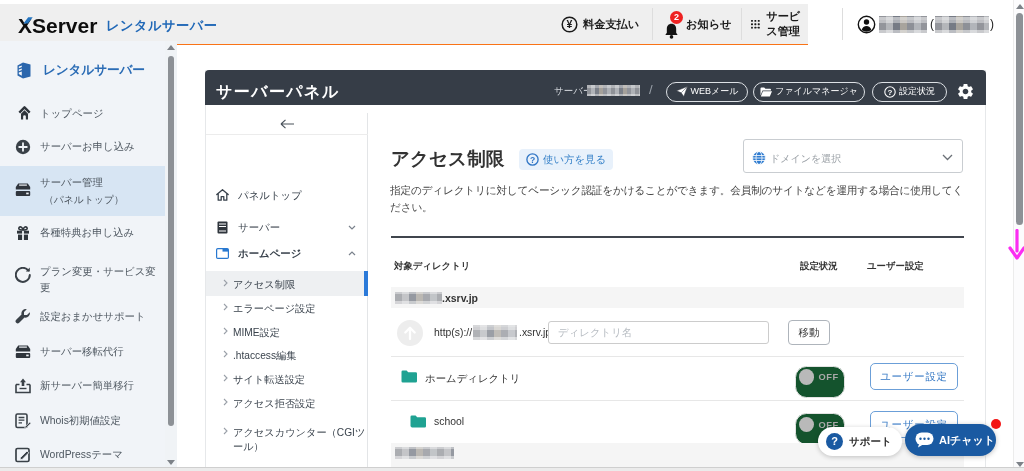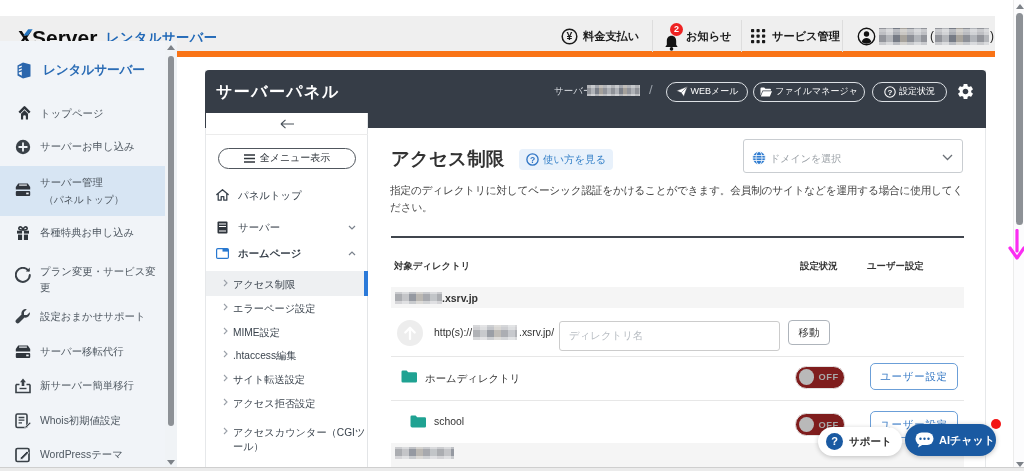--- a/index.html
+++ b/index.html
@@ -5,35 +5,35 @@
 * { margin:0; padding:0; box-sizing:border-box; }
 html,body { width:1024px; height:471px; overflow:hidden; }
 body { font-family:"Liberation Sans", sans-serif; background:#fff; position:relative; }
 .mzs { background-image:
   repeating-linear-gradient(0deg, rgba(255,255,255,0.40) 0 2px, rgba(255,255,255,0.0) 2px 8px, rgba(255,255,255,0.30) 8px 11px),
   repeating-linear-gradient(90deg, #8f9298 0 4px, #b0b3b8 4px 8px, #7b8089 8px 12px, #a5a19b 12px 16px, #90939a 16px 20px, #aeb1b6 20px 24px); }
 .mz { background-image:
   repeating-linear-gradient(0deg, rgba(255,255,255,0.50) 0 3px, rgba(255,255,255,0.0) 3px 10px, rgba(255,255,255,0.40) 10px 13px),
   repeating-linear-gradient(90deg, #93959b 0 7px, #b4b6ba 7px 14px, #767b85 14px 21px, #a8a49d 21px 28px, #8d9097 28px 35px, #b2b5ba 35px 42px); }
 
-.topbar { position:absolute; left:0; top:16px; width:995px; height:41px; background:#efefef; border-bottom:6px solid #f97316; }
+.topbar { position:absolute; left:0; top:4px; width:808px; height:41px; background:#efefef; border-bottom:1px solid #f97316; }
 .tnav { position:absolute; top:0; height:40px; display:flex; align-items:center; font-size:11.2px; color:#1c1c1c; font-weight:bold; }
 .tsep { position:absolute; top:4px; height:32px; width:1px; background:#dddddd; }
 
 .sidebar { position:absolute; left:0; top:41px; width:165px; height:427px; background:#f1f4f8; }
 .snav { position:absolute; left:0; width:165px; color:#4e5760; font-size:10.4px; }
 .snav svg { position:absolute; left:15px; top:-1px; }
 .snav .tx { position:absolute; left:40px; line-height:13.5px; }
 .lsb-track { position:absolute; left:165px; top:41px; width:12px; height:427px; background:#f0f3f6; }
 .lsb-thumb { position:absolute; left:2.5px; top:15px; width:6.5px; height:370px; background:#8d9196; border-radius:4px; }
 .tri-up { width:0; height:0; border-left:4px solid transparent; border-right:4px solid transparent; border-bottom:5px solid #7d8288; position:absolute; }
 .tri-dn { width:0; height:0; border-left:4px solid transparent; border-right:4px solid transparent; border-top:5px solid #7d8288; position:absolute; }
 
 .panel { position:absolute; left:205px; top:70px; width:781px; height:398px; background:#fff; border-left:1px solid #e6e8ea; border-right:1px solid #e6e8ea; }
-.phead { position:absolute; left:-1px; top:0; width:781px; height:58px; background:#363d47; border-radius:4px 4px 0 0; }
+.phead { position:absolute; left:-1px; top:0; width:781px; height:35px; background:#363d47; border-radius:4px 4px 0 0; }
 .ptitle { position:absolute; left:11px; top:12px; color:#fff; font-size:16px; font-weight:bold; letter-spacing:1.4px; }
 .pill-dark { position:absolute; left:149px; top:12px; height:18px; background:#20262d; border-radius:9px; color:#fefefe; font-size:8.4px; display:flex; align-items:center; gap:4px; padding:0 9px 0 7px; }
 .sid-label { position:absolute; left:333px; top:15px; color:#d6dadf; font-size:9.5px;margin-left:16px; }
 .slash { position:absolute; left:444px; top:12px; color:#9aa1a9; font-size:13px; }
 .pill-light { position:absolute; top:12px; height:19.5px; border:1px solid #dde1e5; border-radius:10px; color:#fff; font-size:9px; display:flex; align-items:center; justify-content:center; gap:3px; padding:0; white-space:nowrap; }
 
 .pmenu { position:absolute; left:0; top:43px; width:162px; height:355px; border-right:1px solid #e3e5e7; background:#fff; }
 .backrow { position:absolute; left:0; top:0; width:162px; height:21.5px; border-bottom:1px solid #ececec; color:#5a626b; text-align:center; font-size:15px; line-height:19px; }
 .allmenu { position:absolute; left:12px; top:34.5px; width:138px; height:21px; border:1px solid #50565d; border-radius:11px; background:#fff; font-size:10px; color:#2f353b; display:flex; align-items:center; justify-content:center; gap:5px; }
 .pmi { position:absolute; left:0; width:162px; color:#39424c; font-size:10.4px; }
@@ -51,21 +51,21 @@
 .howto { position:absolute; left:151px; top:36px; height:21px; background:#e8f1fb; border-radius:4px; color:#3580c8; font-size:10.4px; display:flex; align-items:center; gap:4px; padding:0 7px; }
 .ddl { position:absolute; left:375px; top:26px; width:220px; height:34px; border:1px solid #c9cdd1; border-radius:3px; background:#fff;text-align:right; }
 .desc { position:absolute; left:22px; top:69px; width:590px; font-size:10.7px; color:#444; line-height:16.5px; letter-spacing:-0.25px; }
 .hr { position:absolute; left:23px; top:123px; width:573px; height:2px; background:#40454d; }
 .thead { position:absolute; font-size:9.4px; font-weight:bold; color:#333; }
 .grow { position:absolute; left:23px; width:573px; height:21px; background:#f5f5f5; }
 .rline { position:absolute; left:23px; width:573px; height:1px; background:#e7e7e7; }
 .cell { position:absolute; font-size:10.4px; color:#333;text-align:right; }
 .input { position:absolute; border:1px solid #ccc; border-radius:3px; background:#fff; color:#b7bcc2; font-size:10.4px; display:flex; align-items:center; padding-left:9px; }
 .btn-move { position:absolute; border:1px solid #aeb4bb; border-radius:4px; background:#fff; color:#333; font-size:10.4px; display:flex; align-items:center; justify-content:center; }
-.toggle { position:absolute; width:50px; height:23px; border:1px solid #e3e3e3; border-radius:11.5px; background:#7f1d1d; }
+.toggle { position:absolute; width:50px; height:32px; border:1px solid #e3e3e3; border-radius:11.5px; background:#14532d; }
 .toggle .knob { position:absolute; left:2.5px; top:2.5px; width:15.5px; height:15.5px; border-radius:50%; background:#b9b9b9; }
 .toggle .off { position:absolute; left:22.5px; top:5.5px; font-size:9.3px; font-weight:bold; color:#a9a9a9; letter-spacing:0.5px; }
 .btn-user { position:absolute; width:88px; height:27px; border:1px solid #6b9fd8; border-radius:5px; background:#fff; color:#3377c4; font-size:10.4px; display:flex; align-items:center; justify-content:center; letter-spacing:0.8px; }
 
 .support { position:absolute; left:818px; top:427px; width:84px; height:29px; background:#fff; border-radius:15px; box-shadow:0 1px 5px rgba(0,0,0,0.22); display:flex; align-items:center; z-index:30; font-size:10.5px; font-weight:bold; color:#2f2f2f; }
 .aichat { position:absolute; left:905px; top:424px; width:91px; height:32px; background:#1a5aa2; border-radius:16px; display:flex; align-items:center; z-index:29; font-size:11px; font-weight:bold; color:#fff; box-shadow:0 1px 5px rgba(0,0,0,0.25); }
 .reddot { position:absolute; left:990.5px; top:418.5px; width:10.5px; height:10.5px; border-radius:50%; background:#f31414; z-index:31; }
 
 .rsb-track { position:absolute; left:1013px; top:0; width:11px; height:471px; background:#fcfcfd; border-left:1px solid #ececec; }
 .rsb-thumb { position:absolute; left:2px; top:13px; width:7px; height:212px; background:#8d9196; border-radius:4px; }
@@ -255,26 +255,20 @@
       <span>設定状況</span>
     </div>
     <svg width="19" height="19" viewBox="0 0 24 24" style="position:absolute;left:751px;top:12px">
       <path fill="#fff" d="M19.14 12.94c.04-.3.06-.61.06-.94 0-.32-.02-.64-.07-.94l2.03-1.58a.49.49 0 0 0 .12-.61l-1.92-3.32a.488.488 0 0 0-.59-.22l-2.39.96c-.5-.38-1.03-.7-1.62-.94l-.36-2.54a.484.484 0 0 0-.48-.41h-3.84c-.24 0-.43.17-.47.41l-.36 2.54c-.59.24-1.13.57-1.62.94l-2.39-.96c-.22-.08-.47 0-.59.22L2.74 8.87c-.12.21-.08.47.12.61l2.03 1.58c-.05.3-.09.63-.09.94s.02.64.07.94l-2.03 1.58a.49.49 0 0 0-.12.61l1.92 3.32c.12.22.37.29.59.22l2.39-.96c.5.38 1.03.7 1.62.94l.36 2.54c.05.24.24.41.48.41h3.84c.24 0 .44-.17.47-.41l.36-2.54c.59-.24 1.13-.56 1.62-.94l2.39.96c.22.08.47 0 .59-.22l1.92-3.32c.12-.22.07-.47-.12-.61l-2.01-1.58zM12 15.6c-1.98 0-3.6-1.62-3.6-3.6s1.62-3.6 3.6-3.6 3.6 1.62 3.6 3.6-1.62 3.6-3.6 3.6z"></path>
     </svg>
   </div>
   <div class="pmenu">
     <div class="backrow"><svg width="15" height="10" viewBox="0 0 15 10" style="margin-top:6px">
           <path d="M1 5 L14 5 M1 5 L5.5 0.8 M1 5 L5.5 9.2" stroke="#4a525b" stroke-width="1.1" fill="none"></path>
         </svg></div>
-    <div class="allmenu">
-      <svg width="11" height="9" viewBox="0 0 11 9">
-          <path d="M0 1 L11 1 M0 4.5 L11 4.5 M0 8 L11 8" stroke="#2f353b" stroke-width="1.6"></path>
-        </svg>
-      <span>全メニュー表示</span>
-    </div>
     <div class="pmi" style="top:76px">
       <svg width="13" height="12" viewBox="0 0 13 12" style="top:0px">
         <path d="M6.5 0.8 L0.8 5.6 M6.5 0.8 L12.2 5.6 M2.2 4.5 L2.2 11.2 L5.2 11.2 L5.2 7.6 L7.8 7.6 L7.8 11.2 L10.8 11.2 L10.8 4.5" stroke="#39424c" stroke-width="1.3" fill="none" stroke-linecap="round" stroke-linejoin="round"></path>
       </svg>
       <span class="tx">パネルトップ</span>
     </div>
     <div class="pmi" style="top:107.5px">
       <svg width="11" height="13" viewBox="0 0 11 13" style="top:0px;left:11px">
         <rect x="0.5" y="0.5" width="10" height="12" rx="1" fill="#2f353c"></rect>
         <path d="M2 3 L9 3 M2 5.5 L9 5.5 M2 10 L9 10" stroke="#fff" stroke-width="1"></path>
@@ -371,21 +365,21 @@
     <span class="mz" style="position:absolute;left:27px;top:179px;width:47px;height:12px;opacity:0.75"></span>
     <div class="cell" style="left:74px;top:179px;font-weight:bold;font-size:10.5px">.xsrv.jp</div>
     <div style="position:absolute;left:29px;top:207px;width:26px;height:26px;border-radius:50%;background:#ededed">
       <svg width="26" height="26" viewBox="0 0 26 26" style="position:absolute;left:0;top:0">
         <path d="M13 19 L13 8 M8.3 12.5 L13 7.8 L17.7 12.5" stroke="#fff" stroke-width="2.3" fill="none" stroke-linecap="round" stroke-linejoin="round"></path>
       </svg>
     </div>
     <div class="cell" style="left:66px;top:213.5px">http(s)://</div>
     <span class="mz" style="position:absolute;left:105px;top:212px;width:44px;height:15px;opacity:0.72"></span>
     <div class="cell" style="left:151px;top:213.5px">.xsrv.jp/</div>
-    <div class="input" style="left:191px;top:208px;width:221px;height:30px">ディレクトリ名</div>
+    <div class="input" style="left:180px;top:208px;width:221px;height:23px">ディレクトリ名</div>
     <div class="btn-move" style="left:420px;top:207px;width:42px;height:25px">移動</div>
     <div class="rline" style="top:243px"></div>
     <svg width="16" height="13" viewBox="0 0 16 13" style="position:absolute;left:33px;top:257px">
       <path d="M0.5 1.8 A1.3 1.3 0 0 1 1.8 0.5 L5.6 0.5 L7.2 2.2 L14.7 2.2 A1.3 1.3 0 0 1 16 3.5 L16 11.2 A1.3 1.3 0 0 1 14.7 12.5 L1.8 12.5 A1.3 1.3 0 0 1 0.5 11.2 Z" fill="#1fa292"></path>
     </svg>
     <div class="cell" style="left:57px;top:259px">ホームディレクトリ</div>
     <div class="toggle" style="left:427px;top:252.5px">
         <div class="knob"></div>
         <div class="off">OFF</div>
       </div>

